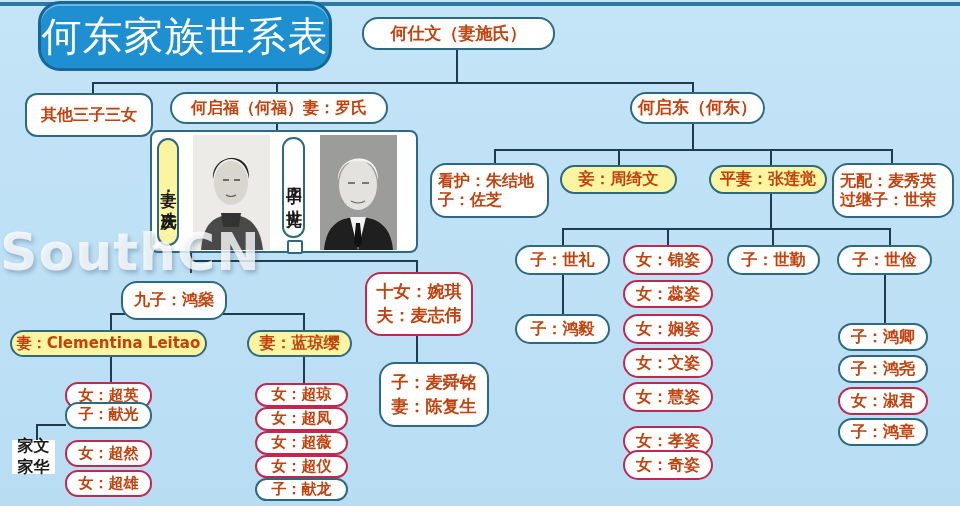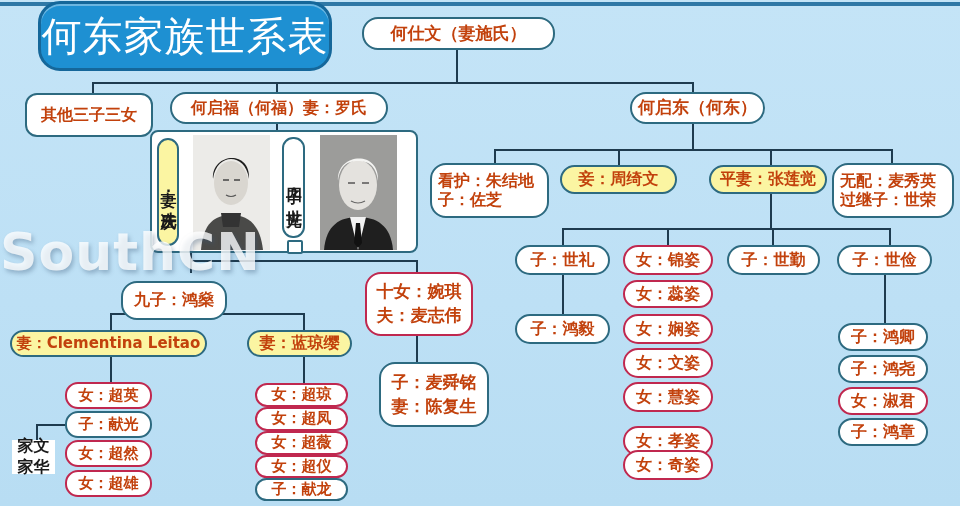--- a/index.html
+++ b/index.html
@@ -154,21 +154,21 @@
   <span>妻：Clementina Leitao</span>
 </div>
 
 <div class="node yellow" style="left:247px;top:330px;width:105px;height:27px;">
   <span>妻：蓝琼缨</span>
 </div>
 
 <div class="node female tight" style="left:65px;top:382px;width:87px;height:27px;">
   <span>女：超英</span>
 </div>
-<div class="node tight" style="left:65px;top:411px;width:87px;height:27px;">
+<div class="node tight" style="left:65px;top:402px;width:87px;height:27px;font-family:Liberation Mono, monospace;">
   <span>子：献光</span>
 </div>
 <div class="node female tight" style="left:65px;top:440px;width:87px;height:27px;">
   <span>女：超然</span>
 </div>
 <div class="node female tight" style="left:65px;top:470px;width:87px;height:27px;">
   <span>女：超雄</span>
 </div>
 
 <div class="label-box" style="left:12px;top:440px;width:43px;height:34px;">

